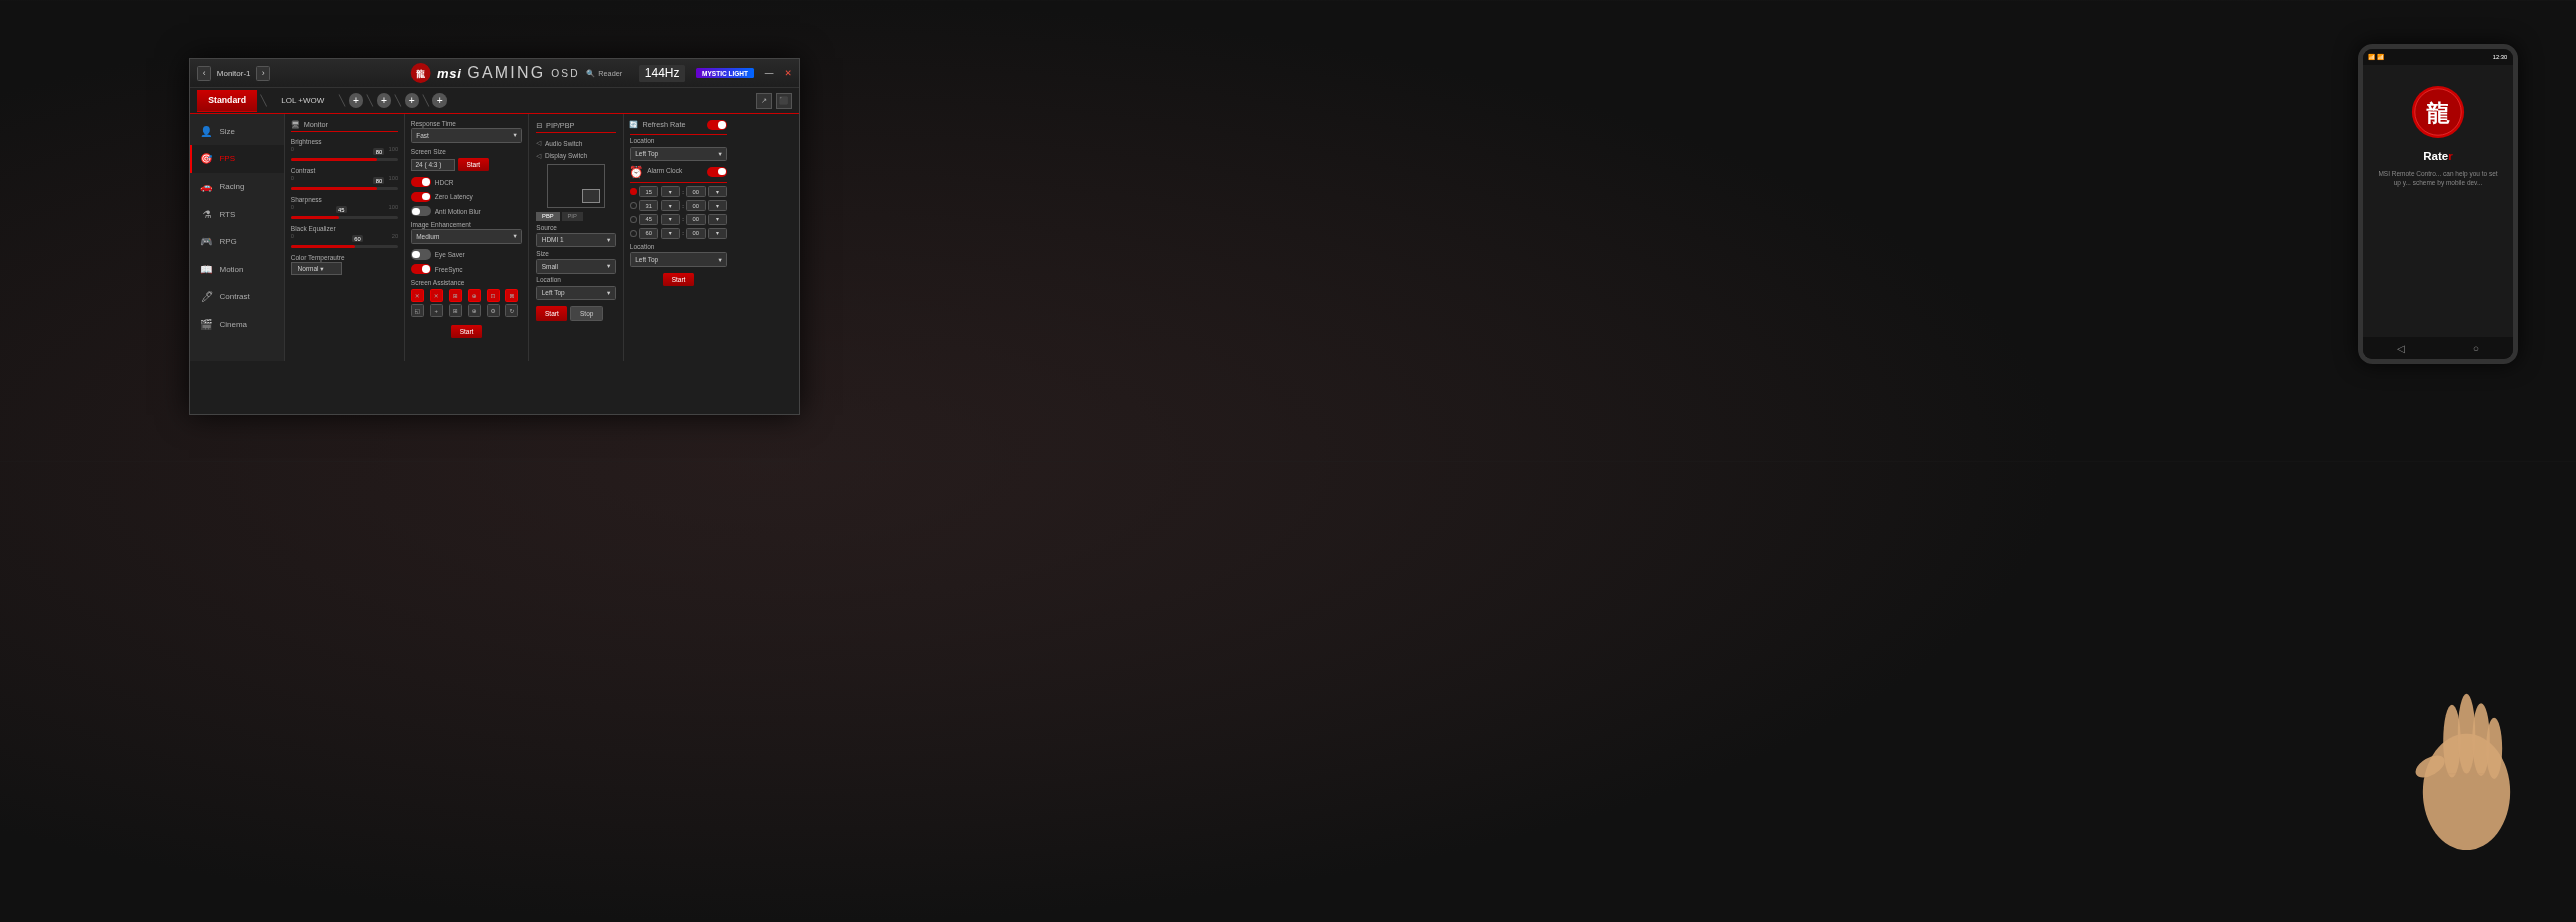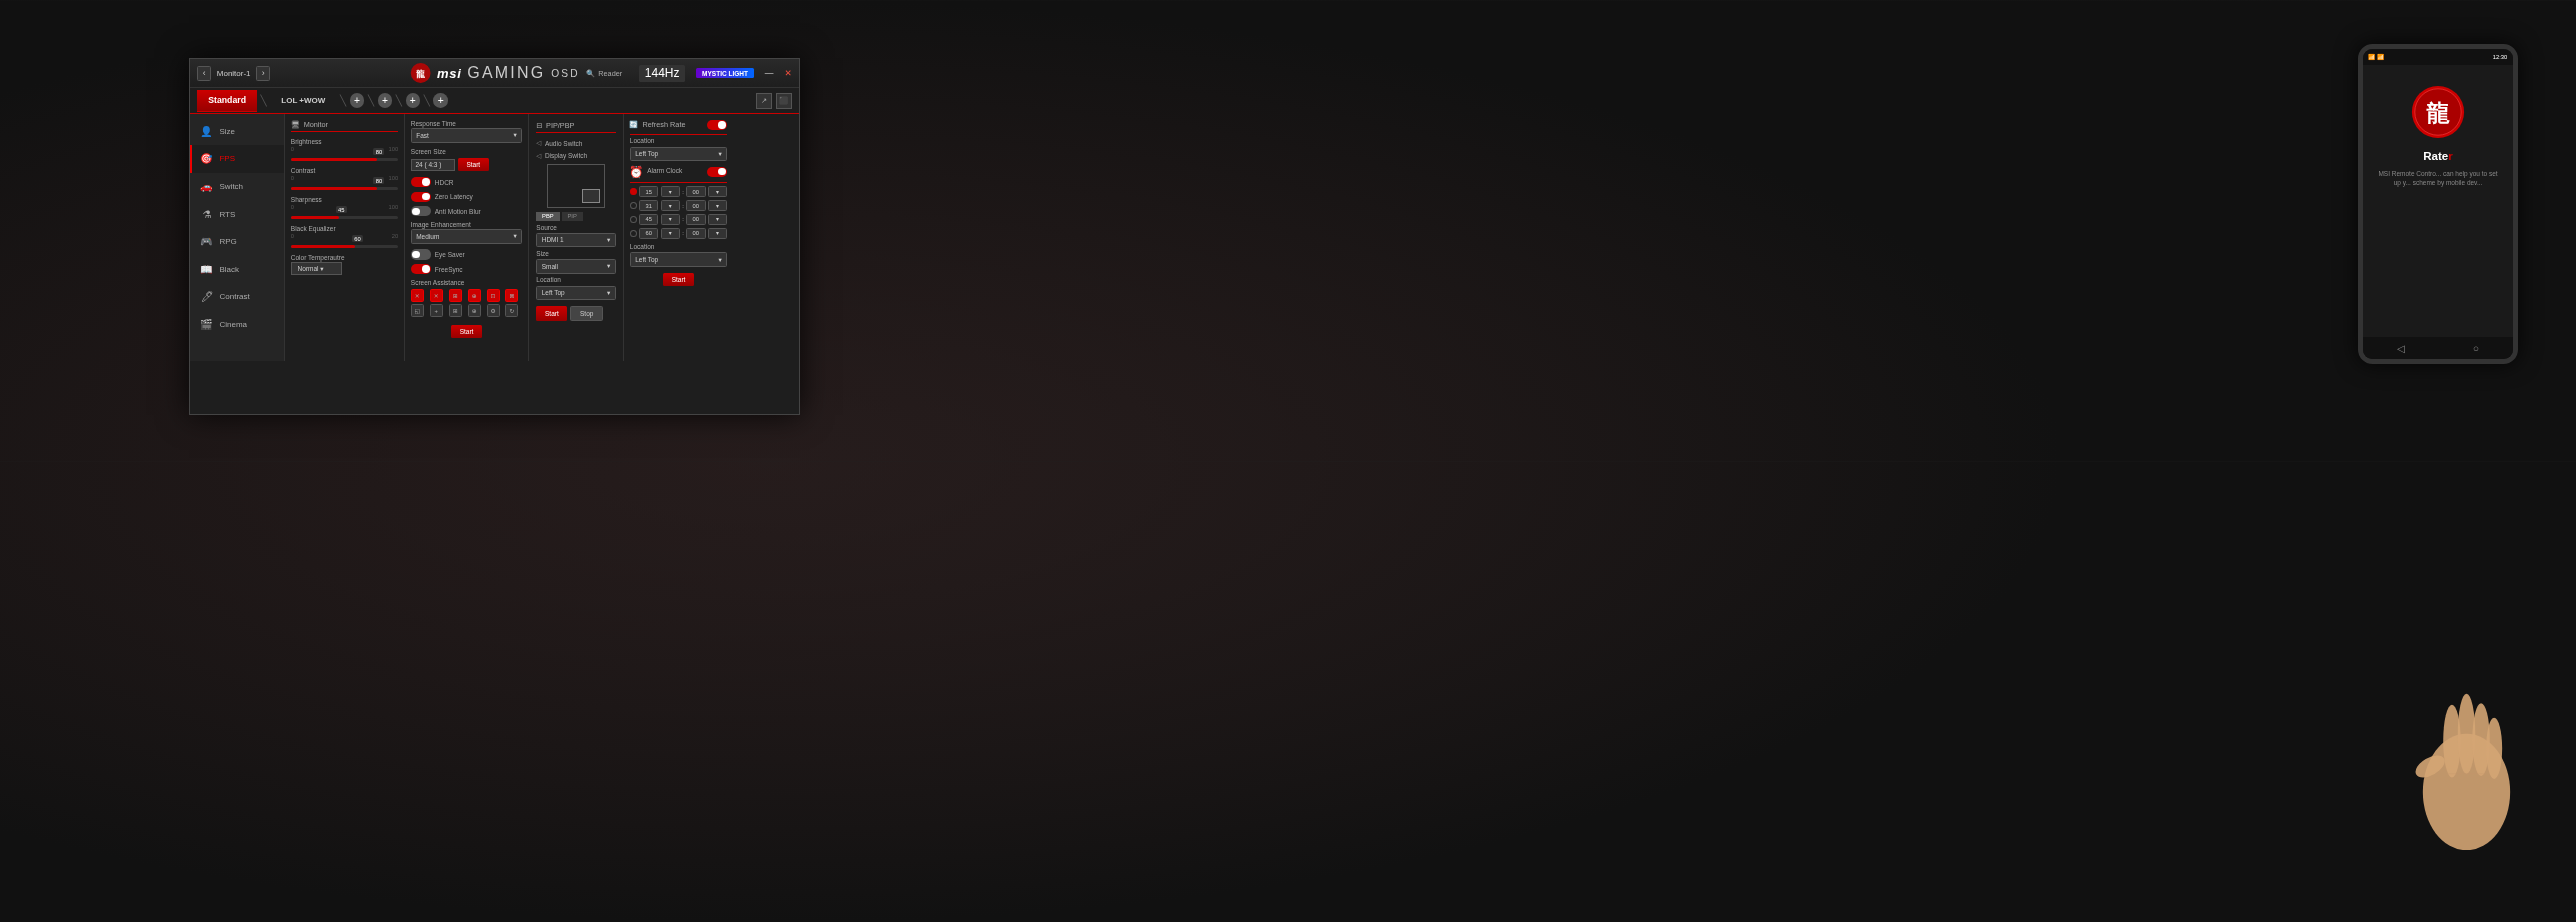--- a/index.html
+++ b/index.html
@@ -163,21 +163,20 @@
       height: 22px;
       padding: 0 11px;
       color: #ccc;
       font-size: 8px;
       display: flex;
       align-items: center;
       gap: 3.6px;
       cursor: pointer;
       border-bottom: 1.5px solid transparent;
       position: relative;
-      font-weight: bold;
     }
 
     .profile-tab.standard {
       background: linear-gradient(to bottom, #c00, #900);
       color: white;
       font-weight: bold;
       font-size: 8.7px;
     }
 
     .add-btn {
@@ -687,33 +686,33 @@
         <div class="sidebar-item">
           <span class="sidebar-icon">👤</span>
           <span>Size</span>
         </div>
         <div class="sidebar-item active">
           <span class="sidebar-icon">🎯</span>
           <span>FPS</span>
         </div>
         <div class="sidebar-item">
           <span class="sidebar-icon">🚗</span>
-          <span>Switch</span>
+          <span>Racing</span>
         </div>
         <div class="sidebar-item">
           <span class="sidebar-icon">⚗</span>
           <span>RTS</span>
         </div>
         <div class="sidebar-item">
           <span class="sidebar-icon">🎮</span>
           <span>RPG</span>
         </div>
         <div class="sidebar-item">
           <span class="sidebar-icon">📖</span>
-          <span>Black</span>
+          <span>Motion</span>
         </div>
         <div class="sidebar-item">
           <span class="sidebar-icon">🖊</span>
           <span>Contrast</span>
         </div>
         <div class="sidebar-item">
           <span class="sidebar-icon">🎬</span>
           <span>Cinema</span>
         </div>
       </div>

